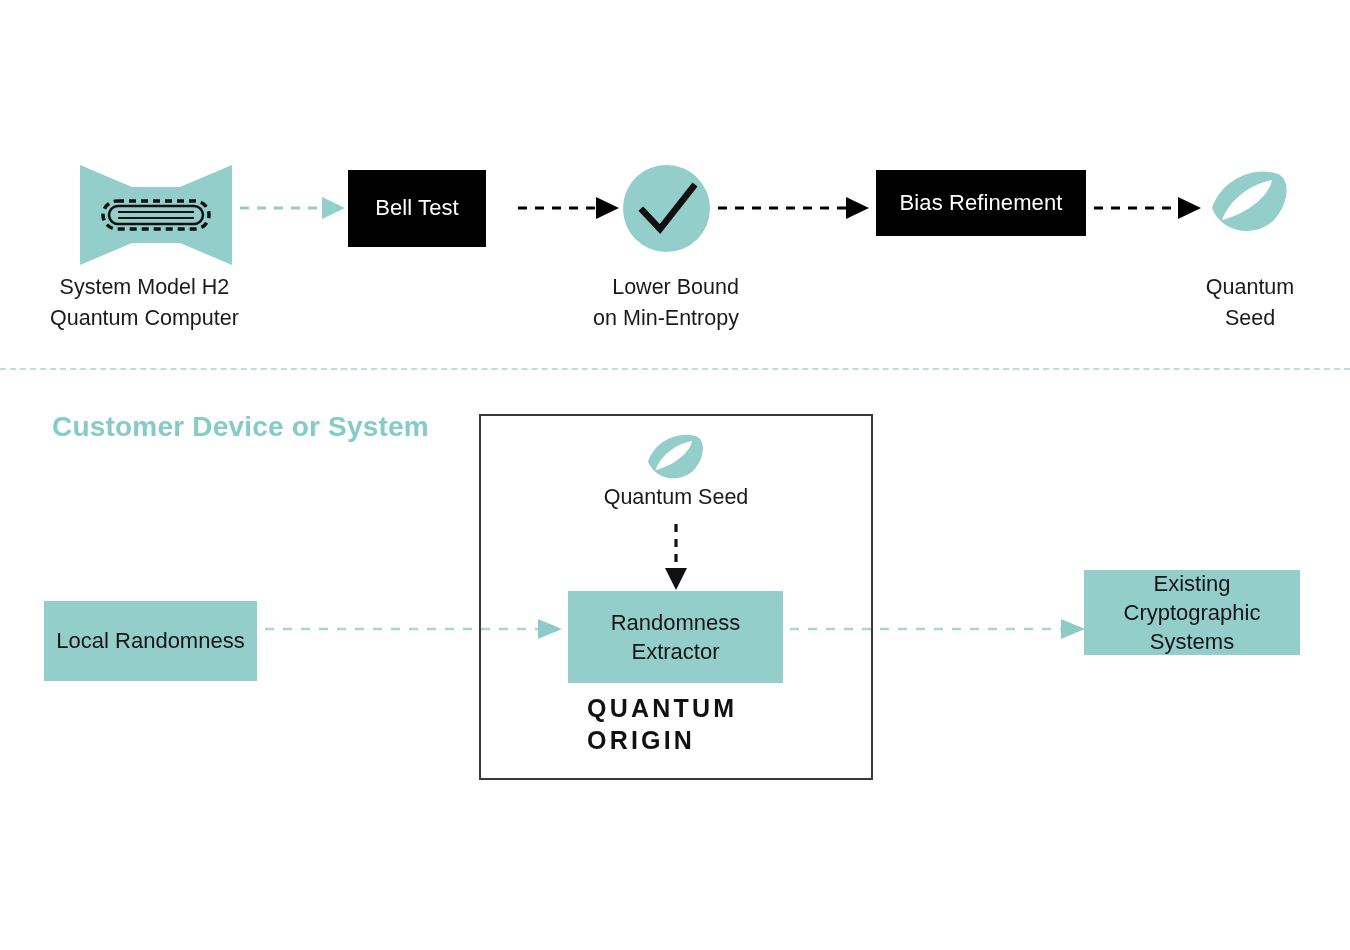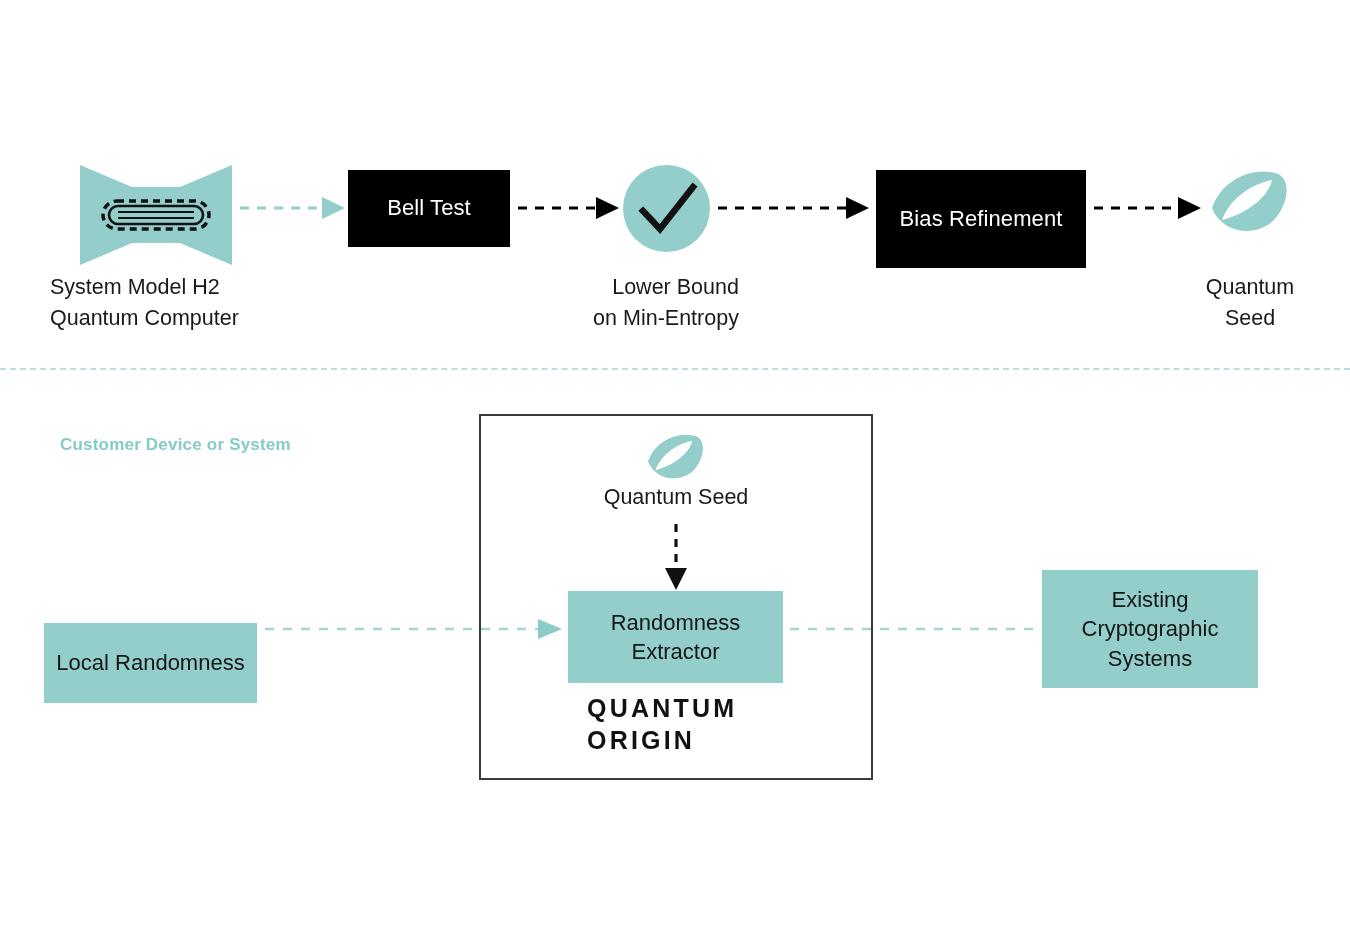--- a/index.html
+++ b/index.html
@@ -34,24 +34,24 @@
     color: #ffffff;
     display: flex;
     align-items: center;
     justify-content: center;
     text-align: center;
     font-size: 22px;
     line-height: 1.28;
     letter-spacing: 0.1px;
   }
   #bell-test-box {
-    left: 348px; top: 170px; width: 162px; height: 77px;
+    left: 348px; top: 170px; width: 138px; height: 77px;
   }
   #bias-refinement-box {
-    left: 876px; top: 170px; width: 210px; height: 98px;
+    left: 876px; top: 170px; width: 210px; height: 66px;
   }
 
   .check-circle {
     position: absolute;
     left: 623px; top: 165px;
     width: 87px; height: 87px;
     border-radius: 50%;
     background: #93CECB;
   }
   .check-circle svg { display: block; }
@@ -62,44 +62,43 @@
     width: 84px; height: 68px;
   }
 
   .caption {
     position: absolute;
     font-size: 21.5px;
     line-height: 1.42;
     color: #1a1a1a;
     white-space: pre-line;
   }
-  #caption-h2      { left: 50px;  top: 272px; text-align: left; }
+  #caption-h2      { left: 50px;  top: 272px; text-align: center; }
   #caption-entropy { left: 575px; top: 272px; text-align: right; transform: translateX(-50%); left: 666px; }
   #caption-seed    { left: 1250px; top: 272px; text-align: center; transform: translateX(-50%); }
 
   
   .arrow { position: absolute; }
 
   
   #divider {
     position: absolute;
     left: 0; top: 368px;
     width: 1350px; height: 0;
     border-top: 2px dashed #b9dedd;
   }
 
   
   #customer-label {
     position: absolute;
-    left: 60px; top: 411px;
-    font-size: 17px;
+    left: 52px; top: 411px;
+    font-size: 28px;
     font-weight: bold;
     color: #85CBC8;
     letter-spacing: 0.2px;
-    margin-top: 24px;
   }
 
   #qo-panel {
     position: absolute;
     left: 479px; top: 414px;
     width: 394px; height: 366px;
     border: 2px solid #3a3a3a;
     background: #ffffff;
     box-sizing: border-box;
   }
@@ -108,23 +107,23 @@
     position: absolute;
     background: #93CECB;
     color: #151515;
     display: flex;
     align-items: center;
     justify-content: center;
     text-align: center;
     font-size: 22px;
     line-height: 1.33;
   }
-  #local-randomness-box { left: 44px;  top: 623px; width: 213px; height: 80px; }
+  #local-randomness-box { left: 44px;  top: 601px; width: 213px; height: 80px; }
   #extractor-box        { left: 568px; top: 591px; width: 215px; height: 92px; }
-  #existing-crypto-box  { left: 1042px; top: 570px; width: 216px; height: 118px; text-align: center; }
+  #existing-crypto-box  { left: 1084px; top: 570px; width: 216px; height: 85px; text-align: center; }
 
   .seed-icon-panel {
     position: absolute;
     left: 645px; top: 432px;
     width: 62px; height: 50px;
   }
   #panel-seed-label {
     position: absolute;
     left: 676px; top: 485px;
     transform: translateX(-50%);

